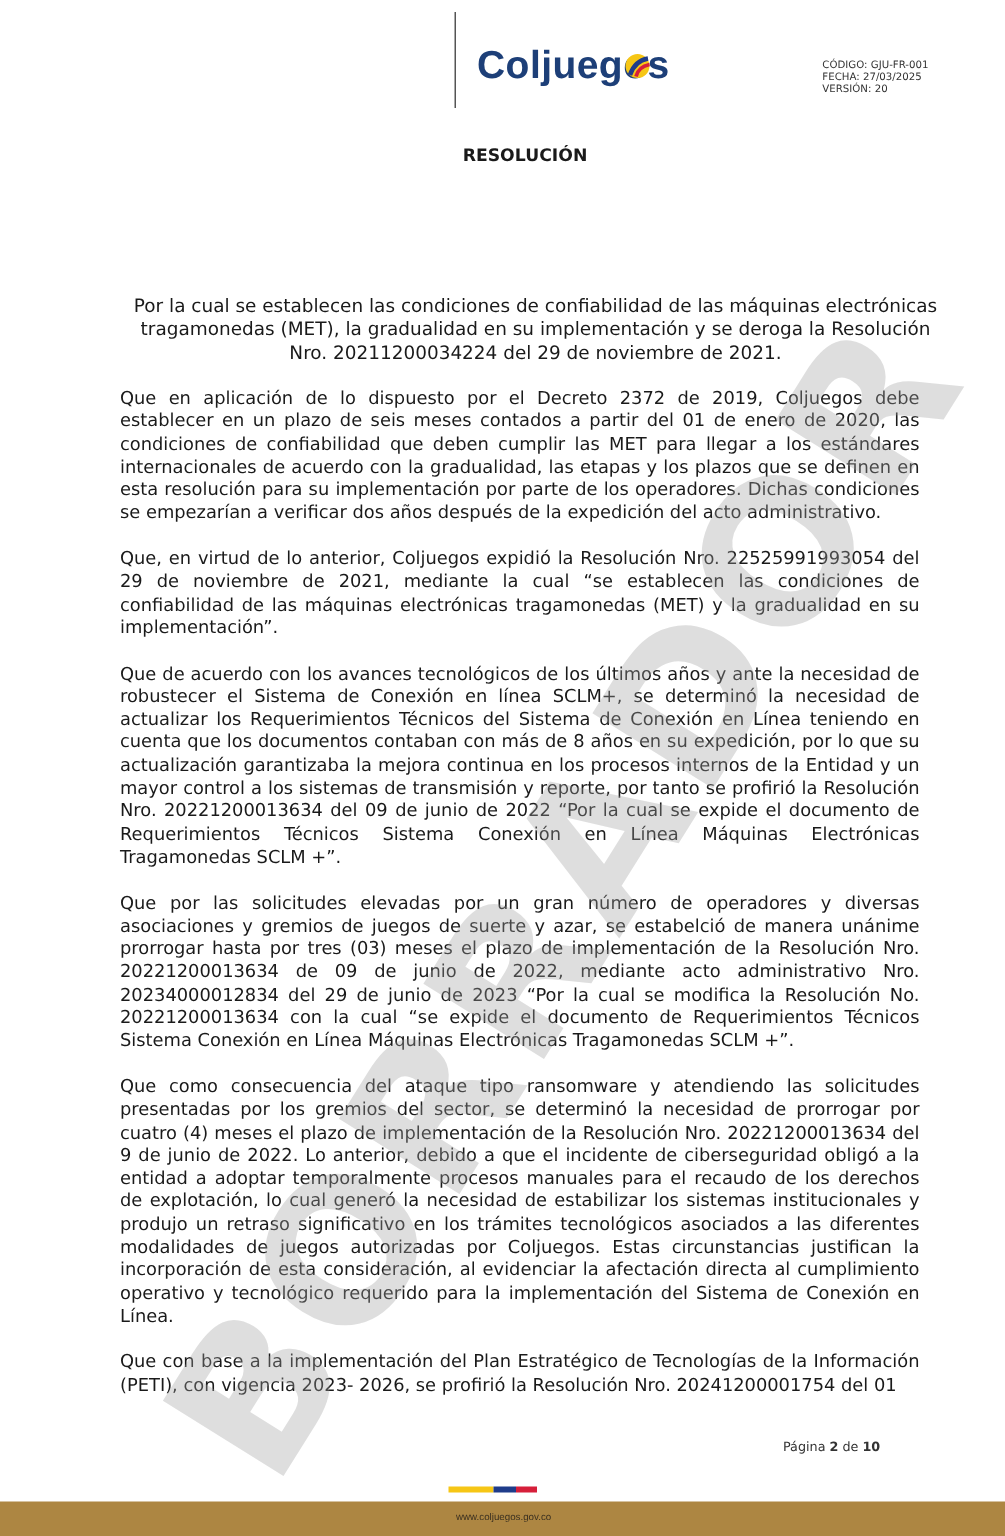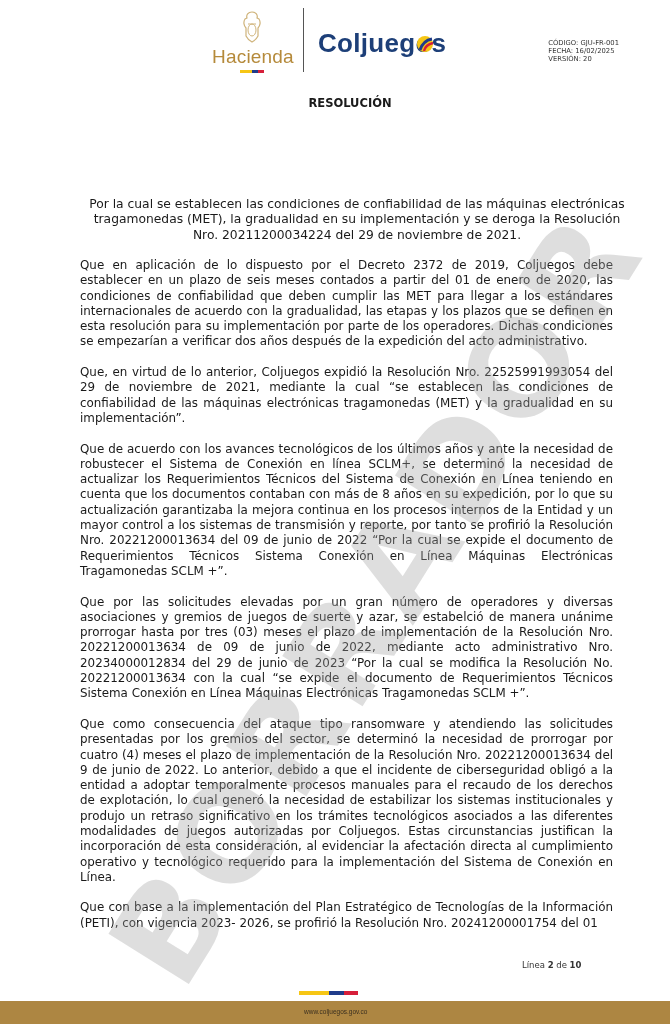--- a/index.html
+++ b/index.html
@@ -31,64 +31,51 @@
   .page-num b { font-weight:bold; }
   .footer-flag { position:absolute; left:299px; top:991px; width:59px; height:4px; display:flex; }
   .footer-flag span { display:block; height:4px; }
   .footer-band { position:absolute; left:0; top:1001px; width:670px; height:23px; background:#ad8642; }
   .footer-url { position:absolute; left:304px; top:1008px; font-family:"Liberation Sans", sans-serif; font-size:6.5px; color:#3b3020; }
 </style>
 </head>
 <body>
 
 <div class="header">
-  <div class="hacienda">
-    <svg class="crest" viewBox="0 0 26 34">
-      <path d="M13 2 C9 2 7 5 8 8 L6 9 C4 12 5 16 7 18 L7 26 C9 30 13 32 13 32 C13 32 17 30 19 26 L19 18 C21 16 22 12 20 9 L18 8 C19 5 17 2 13 2 Z" fill="none" stroke="#cfb37a" stroke-width="1.2"></path>
-      <ellipse cx="13" cy="20" rx="4" ry="6" fill="none" stroke="#cfb37a" stroke-width="1"></ellipse>
-      <path d="M9 14 L17 14" stroke="#cfb37a" stroke-width="1"></path>
-    </svg>
-    <div class="hacienda-text">Hacienda</div>
-    <div class="flagbar">
-      <span style="width:12px;background:#f6c615"></span>
-      <span style="width:6px;background:#1f3c8a"></span>
-      <span style="width:6px;background:#d61f3a"></span>
-    </div>
-  </div>
   <div class="divider"></div>
   <div class="coljuegos">Coljuegos</div>
   <svg class="cj-icon" viewBox="0 0 18 18">
     <circle cx="9" cy="9" r="8" fill="#f6c615"></circle>
     <path d="M4 15 C6 9 10 5 16 4" stroke="#1f3c8a" stroke-width="3" fill="none"></path>
     <path d="M8 16 C9 12 12 9 17 8" stroke="#d61f3a" stroke-width="2.5" fill="none"></path>
   </svg>
   <div class="meta">
     <div>CÓDIGO: GJU-FR-001</div>
-    <div>FECHA: 16/02/2025</div>
+    <div>FECHA: 27/03/2025</div>
     <div>VERSIÓN: 20</div>
   </div>
 </div>
 
 <div class="doc-title">RESOLUCIÓN</div>
 
 <div class="subject">Por la cual se establecen las condiciones de confiabilidad de las máquinas electrónicas tragamonedas (MET), la gradualidad en su implementación y se deroga la Resolución Nro. 20211200034224 del 29 de noviembre de 2021.</div>
 
 <div class="body">
   <p>Que en aplicación de lo dispuesto por el Decreto 2372 de 2019, Coljuegos debe establecer en un plazo de seis meses contados a partir del 01 de enero de 2020, las condiciones de confiabilidad que deben cumplir las MET para llegar a los estándares internacionales de acuerdo con la gradualidad, las etapas y los plazos que se definen en esta resolución para su implementación por parte de los operadores. Dichas condiciones se empezarían a verificar dos años después de la expedición del acto administrativo.</p>
   <p>Que, en virtud de lo anterior, Coljuegos expidió la Resolución Nro. 22525991993054 del 29 de noviembre de 2021, mediante la cual “se establecen las condiciones de confiabilidad de las máquinas electrónicas tragamonedas (MET) y la gradualidad en su implementación”.</p>
   <p>Que de acuerdo con los avances tecnológicos de los últimos años y ante la necesidad de robustecer el Sistema de Conexión en línea SCLM+, se determinó la necesidad de actualizar los Requerimientos Técnicos del Sistema de Conexión en Línea teniendo en cuenta que los documentos contaban con  más de 8 años en su expedición, por lo que su actualización garantizaba la mejora continua en los procesos internos de la Entidad y un mayor control a los sistemas de transmisión y reporte, por tanto se profirió la Resolución Nro. 20221200013634 del 09 de junio de 2022 “Por la cual se expide el documento de Requerimientos Técnicos Sistema Conexión en Línea Máquinas Electrónicas Tragamonedas SCLM +”.</p>
   <p>Que por las solicitudes elevadas por un gran número de operadores y diversas asociaciones y gremios de juegos de suerte y azar, se estabelció de manera unánime prorrogar hasta por tres (03) meses el plazo de implementación de la Resolución Nro. 20221200013634 de 09 de junio de 2022, mediante acto administrativo Nro. 20234000012834 del 29 de junio de 2023 “Por la cual se modifica la Resolución No. 20221200013634 con la cual “se expide el documento de Requerimientos Técnicos Sistema Conexión en Línea Máquinas Electrónicas Tragamonedas SCLM +”.</p>
   <p>Que como consecuencia del ataque tipo ransomware y atendiendo las solicitudes presentadas por los gremios del sector, se determinó la necesidad de prorrogar por cuatro (4) meses el plazo de implementación de la Resolución Nro. 20221200013634 del 9 de junio de 2022. Lo anterior, debido a que el incidente de ciberseguridad obligó a la entidad a adoptar temporalmente procesos manuales para el recaudo de los derechos de explotación, lo cual generó la necesidad de estabilizar los sistemas institucionales y produjo un retraso significativo en los trámites tecnológicos asociados a las diferentes modalidades de juegos autorizadas por Coljuegos. Estas circunstancias justifican la incorporación de esta consideración, al evidenciar la afectación directa al cumplimiento operativo y tecnológico requerido para la implementación del Sistema de Conexión en Línea.</p>
   <p>Que con base a la implementación del Plan Estratégico de Tecnologías de la Información (PETI), con vigencia 2023- 2026, se profirió la Resolución Nro. 20241200001754 del 01</p>
 </div>
 
 <div class="watermark">BORRADOR</div>
 
 <div class="page-num">
-  <span>Línea</span>
+  <span>Página</span>
   <b>2</b>
   <span>de</span>
   <b>10</b>
 </div>
 
 <div class="footer-flag">
   <span style="width:30px;background:#f6c615"></span>
   <span style="width:15px;background:#1f3c8a"></span>
   <span style="width:14px;background:#d61f3a"></span>
 </div>

